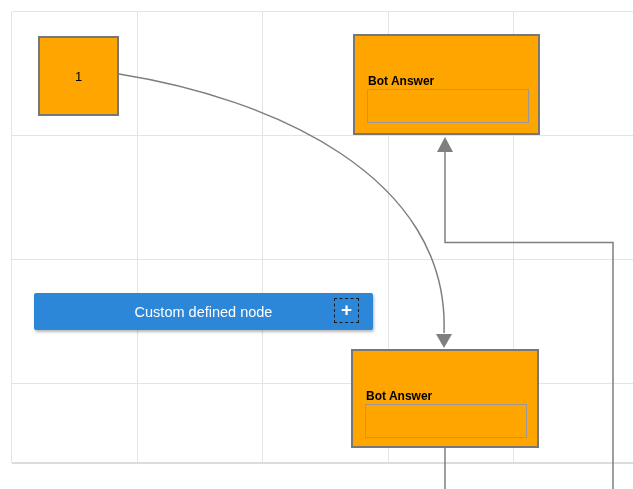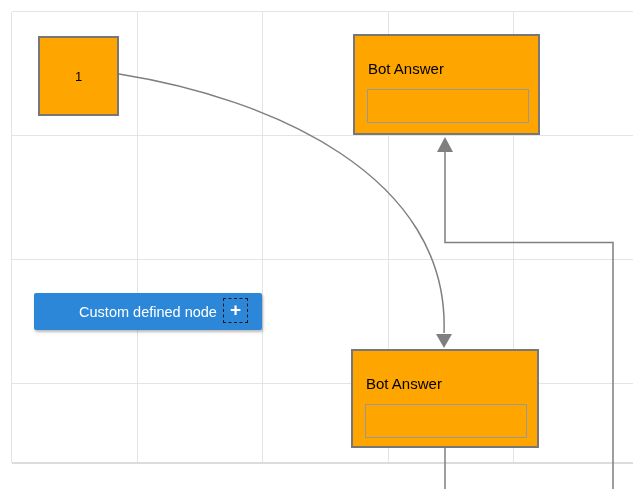--- a/index.html
+++ b/index.html
@@ -16,25 +16,25 @@
   .node{
     position:absolute;box-sizing:border-box;
     background:var(--node_fill,#FFA500);
     border:2px solid var(--node_border,#777);
     color:var(--node_text,#000);
   }
   #node1{left:38px;top:36px;width:81px;height:80px;
     display:flex;align-items:center;justify-content:center;font-size:13px;}
   #botTop{left:353px;top:34px;width:187px;height:101px;}
   #botBottom{left:351px;top:349px;width:188px;height:99px;}
-  .bot-title{position:absolute;left:13px;top:24px;font-size:15px;color:var(--node_text,#000);}
+  .bot-title{position:absolute;left:13px;top:38px;font-size:12px;color:var(--node_text,#000);font-weight:bold;}
   .bot-input{position:absolute;left:12px;top:53px;width:162px;height:34px;
     box-sizing:border-box;border:1px solid var(--inner_box_border,#999);}
   #customBtn{
-    position:absolute;left:34px;top:293px;width:228px;height:37px;
+    position:absolute;left:34px;top:293px;width:339px;height:37px;
     background:var(--button_fill,#2d87d8);color:var(--button_text,#fff);
     display:flex;align-items:center;justify-content:center;
     font-size:14.5px;border-radius:2px;
     box-shadow:1px 2px 3px rgba(0,0,0,.28);
   }
   #customBtn .port{
     position:absolute;right:14px;top:5px;width:25px;height:25px;
     box-sizing:border-box;border:1px dashed #1a1a1a;
     display:flex;align-items:center;justify-content:center;cursor:pointer;
   }

